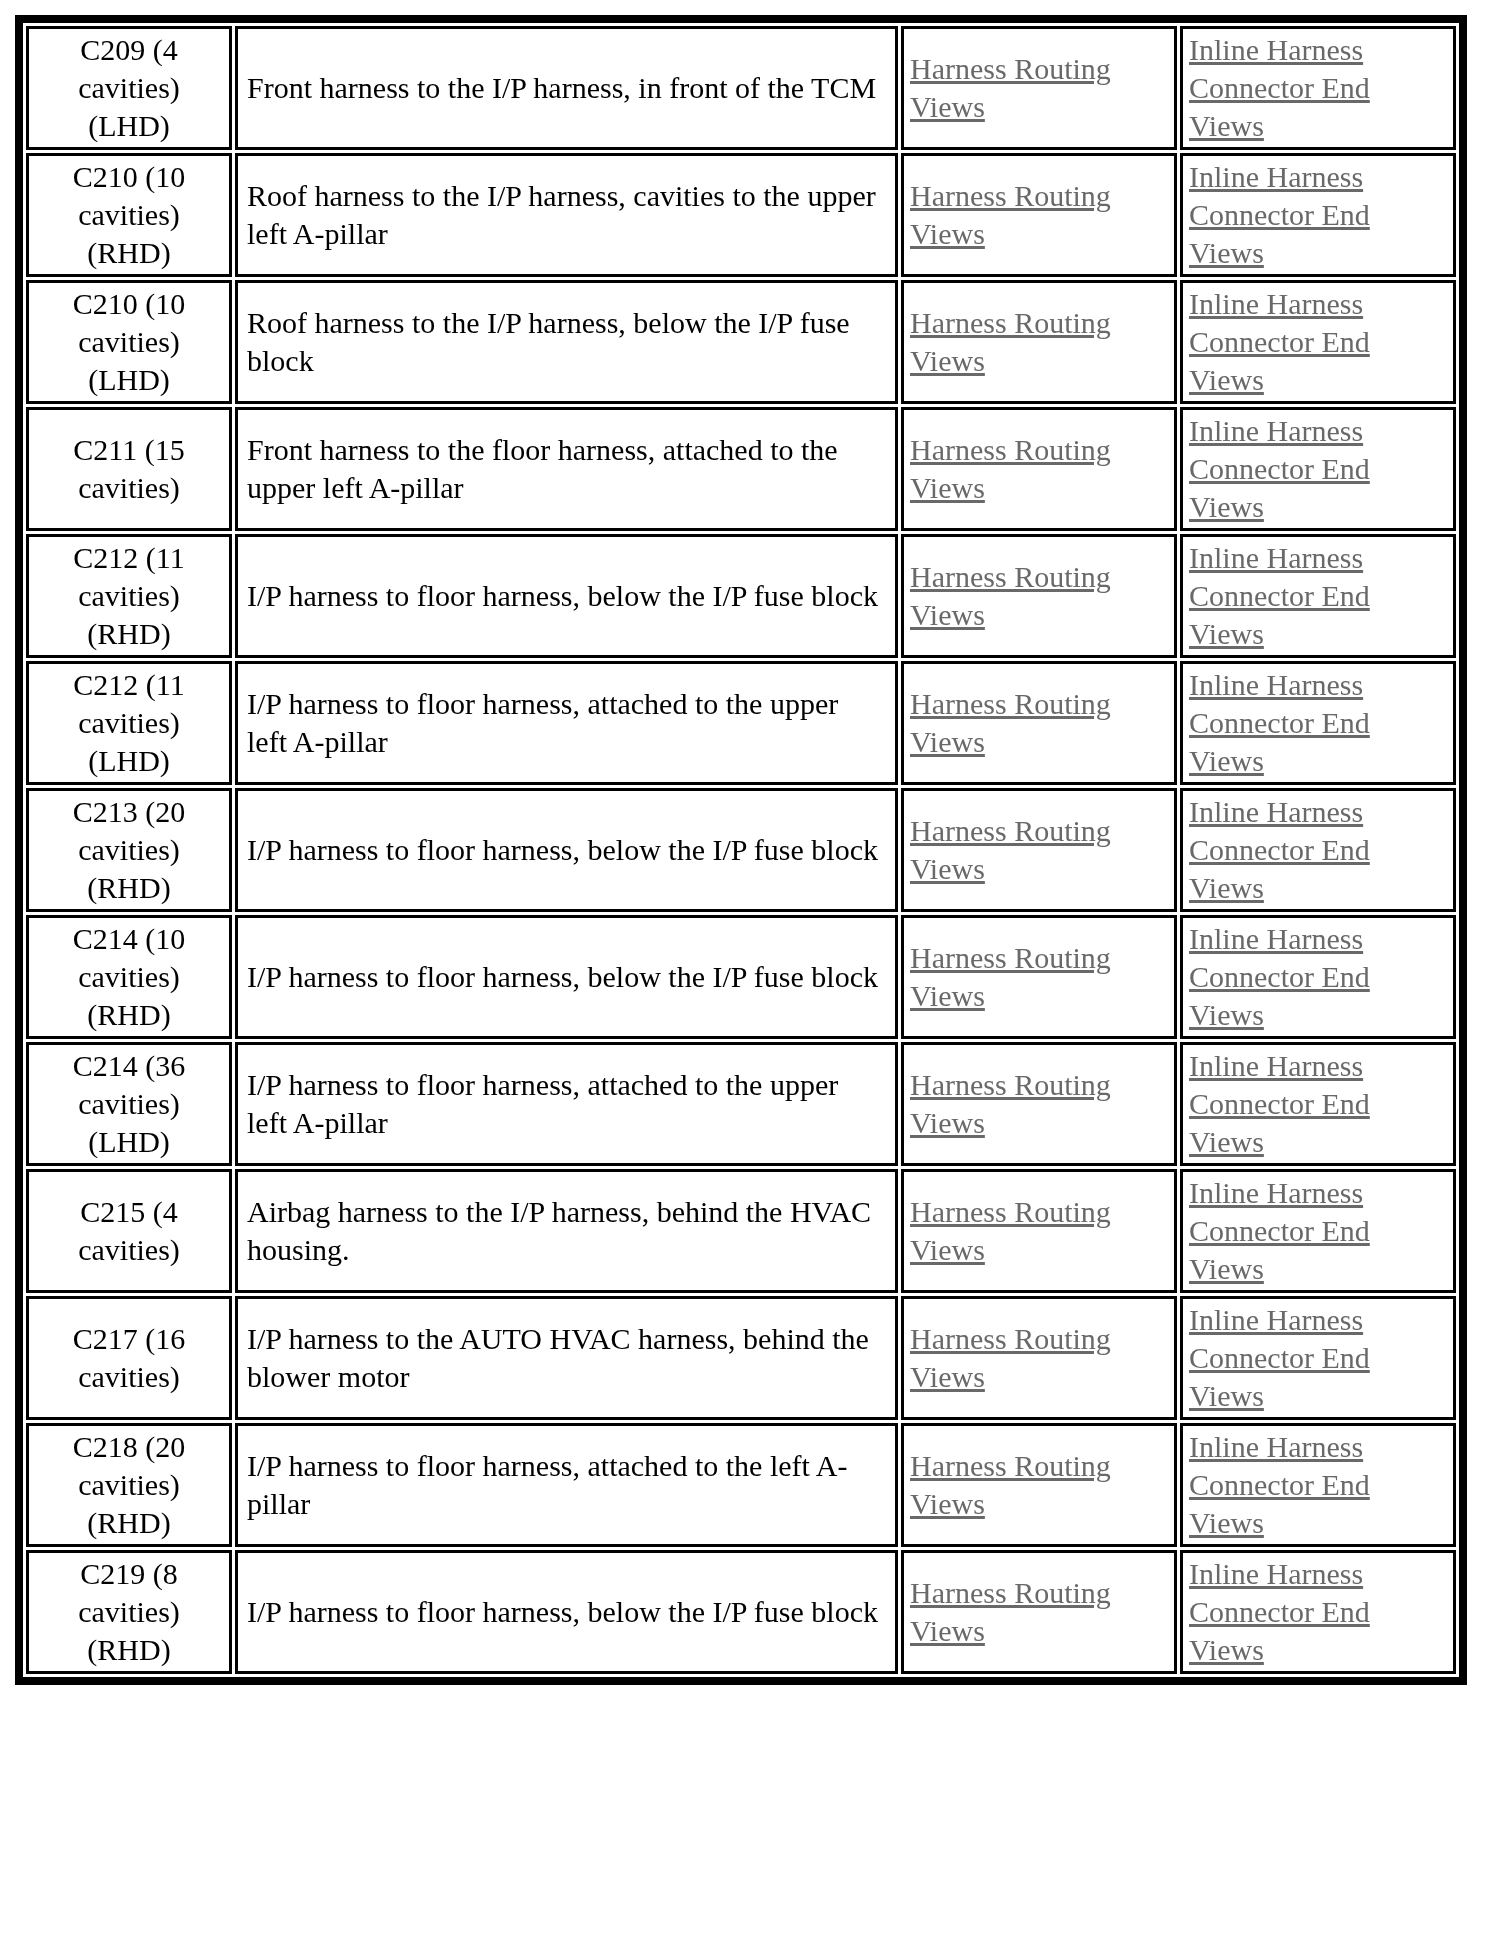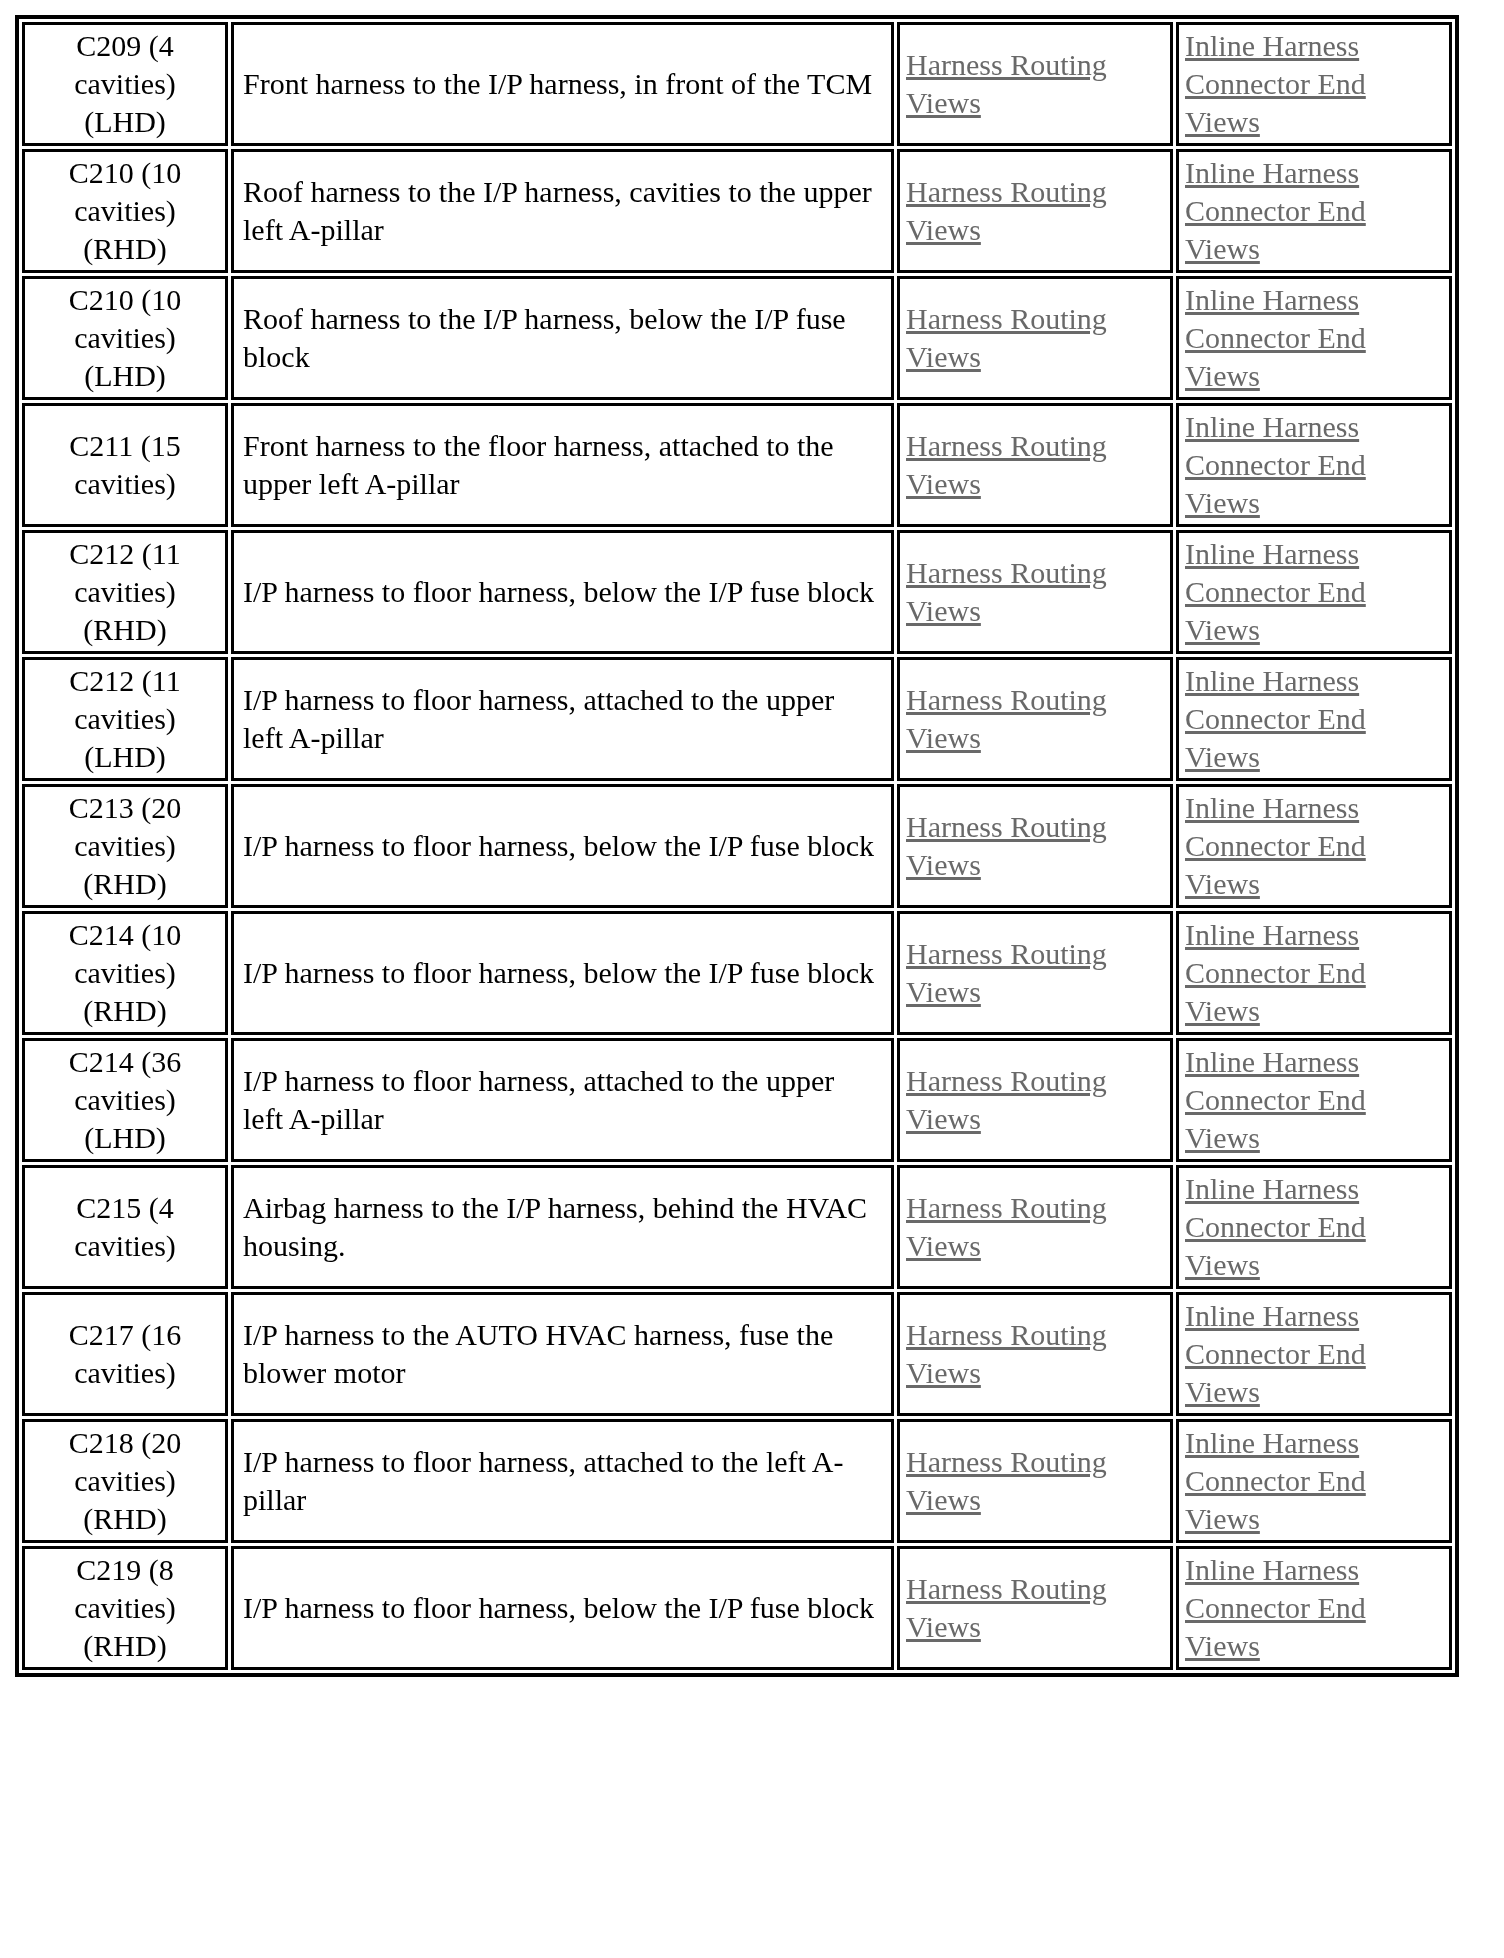--- a/index.html
+++ b/index.html
@@ -10,21 +10,21 @@
     width: 1504px;
     height: 1958px;
     background: #ffffff;
     overflow: hidden;
     font-family: "Liberation Serif", "DejaVu Serif", serif;
     color: #000000;
   }
   table.conn {
     border-collapse: separate;
     border-spacing: 3px;
-    border: 4px solid #000000;
+    border: 8px solid #000000;
     margin: 15px 0 0 15px;
     width: 1442px;
     table-layout: fixed;
   }
   col.c1 { width: 206px; }
   col.c2 { width: 663px; }
   col.c3 { width: 276px; }
   col.c4 { width: 276px; }
   td {
     border: 3px solid #000000;
@@ -216,21 +216,21 @@
       <a class="doclink" href="#">Inline Harness Connector End Views</a>
     </td>
   </tr>
 
 
   <tr>
     <td class="connector">
       <span>C217 (16 cavities)</span>
     </td>
     <td class="description">
-      <span>I/P harness to the AUTO HVAC harness, fuse the blower motor</span>
+      <span>I/P harness to the AUTO HVAC harness, behind the blower motor</span>
     </td>
     <td class="linkcell">
       <a class="doclink" href="#">Harness Routing Views</a>
     </td>
     <td class="linkcell">
       <a class="doclink" href="#">Inline Harness Connector End Views</a>
     </td>
   </tr>
 
   <tr>

